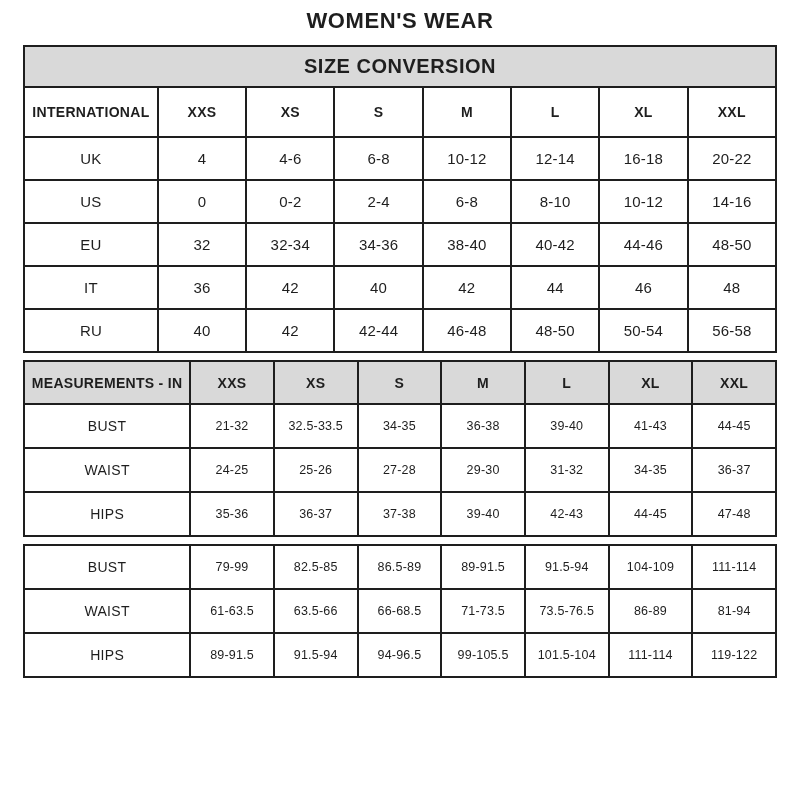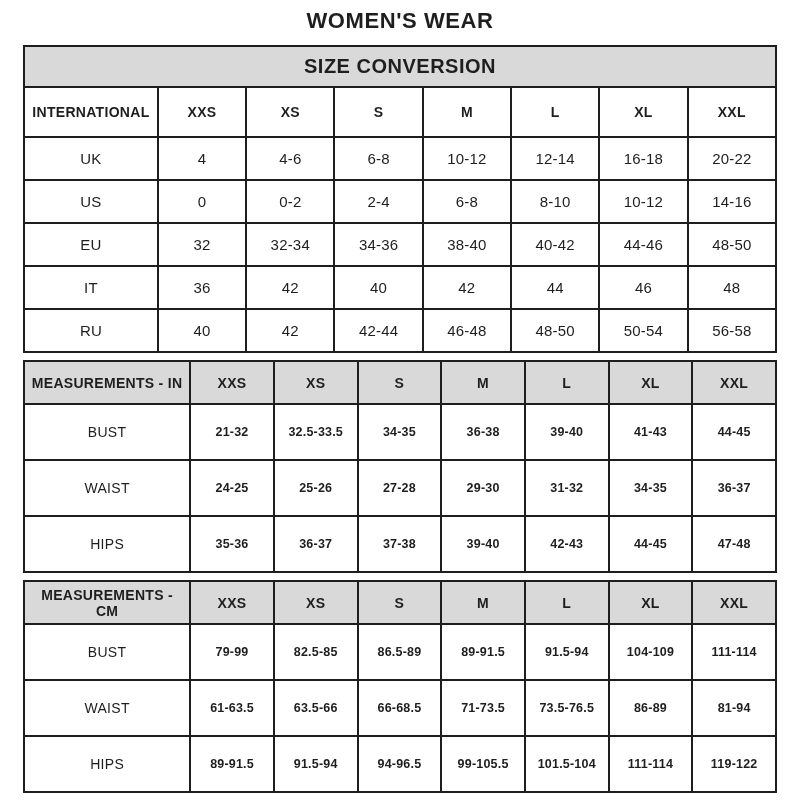--- a/index.html
+++ b/index.html
@@ -59,29 +59,29 @@
     letter-spacing: 0.2px;
     text-align: center;
   }
   .meas-table th {
     height: 43px;
     font-size: 14px;
     font-weight: 700;
     letter-spacing: 0.3px;
     background: var(--header-bg, #d9d9d9);
   }
-  .meas-table td { height: 56px; }
+  .meas-table td { height: 44px; }
   .meas-table td.row-label {
     font-size: 14px;
     font-weight: 400;
     letter-spacing: 0.3px;
   }
   .meas-table td.data-cell {
     font-size: 12.5px;
-    font-weight: 700;
+    font-weight: 400;
     letter-spacing: 0.2px;
     margin-top: 10px;
   }
 </style>
 </head>
 <body>
 
 <div class="page">
   <h1 class="page-title">WOMEN'S WEAR</h1>
 
@@ -206,30 +206,20 @@
       </tbody>
   </table>
 
   <table class="meas-table">
     <colgroup>
         <col class="label-col">
         <col span="7">
       </colgroup>
     <tbody>
         <tr>
-          <th>MEASUREMENTS - CM</th>
-          <th>XXS</th>
-          <th>XS</th>
-          <th>S</th>
-          <th>M</th>
-          <th>L</th>
-          <th>XL</th>
-          <th>XXL</th>
-        </tr>
-        <tr>
           <td class="row-label">BUST</td>
           <td class="data-cell">79-99</td>
           <td class="data-cell">82.5-85</td>
           <td class="data-cell">86.5-89</td>
           <td class="data-cell">89-91.5</td>
           <td class="data-cell">91.5-94</td>
           <td class="data-cell">104-109</td>
           <td class="data-cell">111-114</td>
         </tr>
         <tr>

